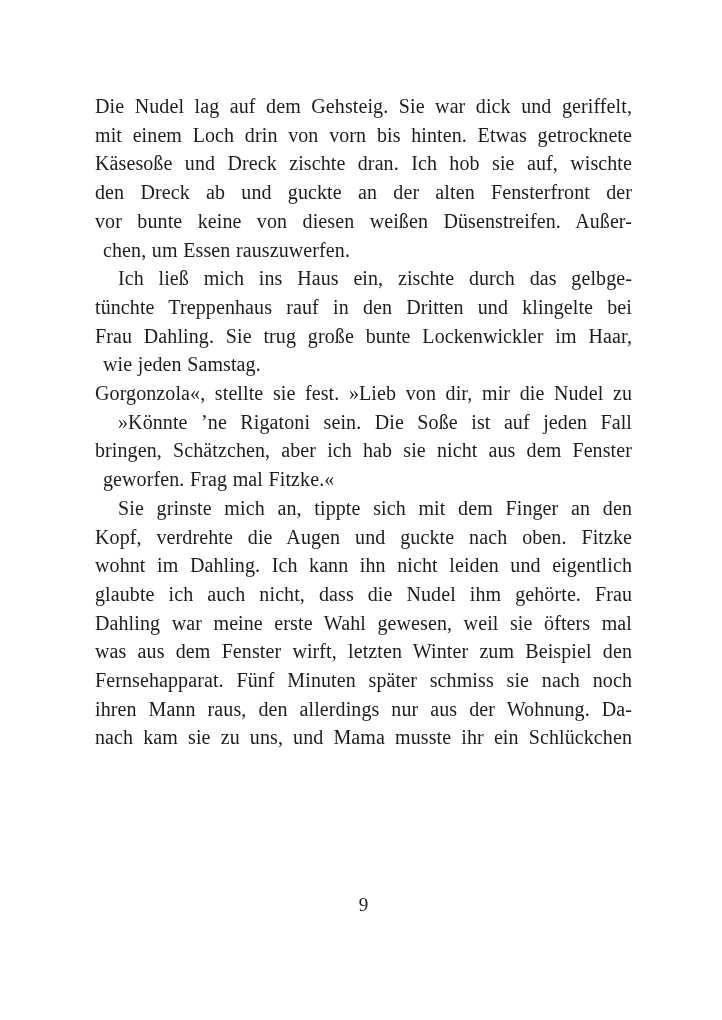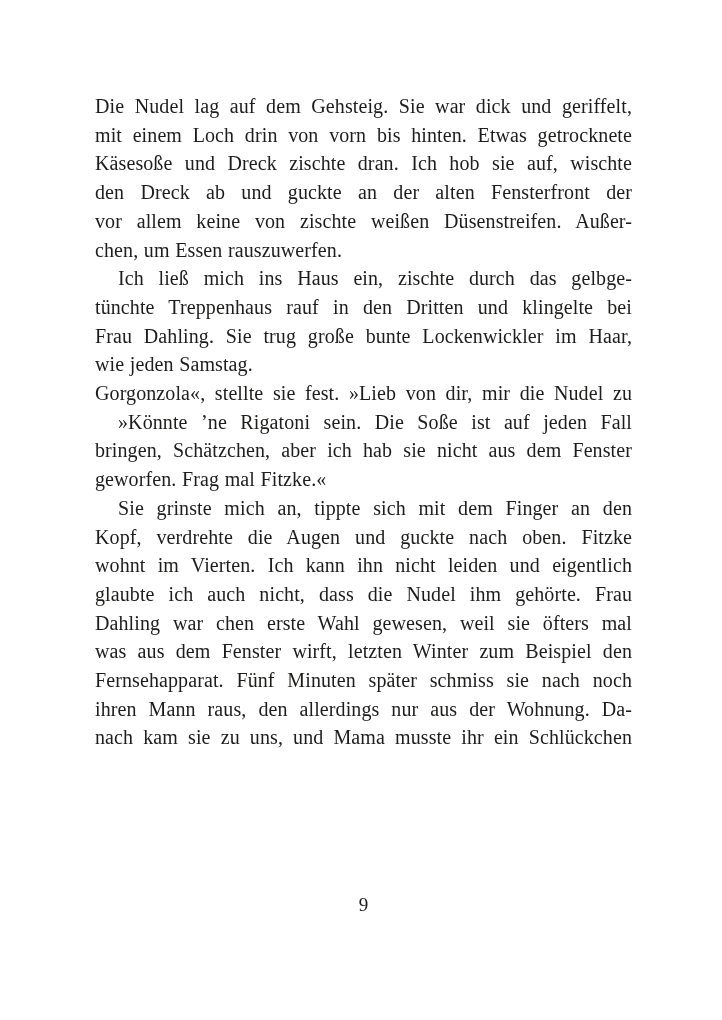--- a/index.html
+++ b/index.html
@@ -29,20 +29,21 @@
     font-size: 20px;
     line-height: 28.7px;
     text-align: justify;
     text-align-last: justify;
     letter-spacing: 0.1px;
     word-spacing: 0.5px;
   }
   .line.left {
     text-align: left;
     text-align-last: left;
+    margin-left: 8px;
   }
   .line.indent {
     text-indent: 23px;
   }
   .page-number {
     position: absolute;
     top: 894px;
     left: 95px;
     width: 537px;
     text-align: center;
@@ -53,41 +54,41 @@
 </head>
 <body>
 
 <div class="page">
   <div class="text-block">
       <div class="paragraph">
         <div class="line">Die Nudel lag auf dem Gehsteig. Sie war dick und geriffelt,</div>
         <div class="line">mit einem Loch drin von vorn bis hinten. Etwas getrocknete</div>
         <div class="line">Käsesoße und Dreck zischte dran. Ich hob sie auf, wischte</div>
         <div class="line">den Dreck ab und guckte an der alten Fensterfront der</div>
-        <div class="line">vor allem keine von zischte weißen Düsenstreifen. Außer-</div>
+        <div class="line">vor bunte keine von diesen weißen Düsenstreifen. Außer-</div>
         <div class="line left">chen, um Essen rauszuwerfen.</div>
       </div>
       <div class="paragraph">
         <div class="line indent">Ich ließ mich ins Haus ein, zischte durch das gelbge-</div>
         <div class="line">tünchte Treppenhaus rauf in den Dritten und klingelte bei</div>
         <div class="line">Frau Dahling. Sie trug große bunte Lockenwickler im Haar,</div>
         <div class="line left">wie jeden Samstag.</div>
       </div>
       <div class="paragraph">
         <div class="line">Gorgonzola«, stellte sie fest. »Lieb von dir, mir die Nudel zu</div>
         <div class="line indent">»Könnte ’ne Rigatoni sein. Die Soße ist auf jeden Fall</div>
         <div class="line">bringen, Schätzchen, aber ich hab sie nicht aus dem Fenster</div>
         <div class="line left">geworfen. Frag mal Fitzke.«</div>
       </div>
       <div class="paragraph">
         <div class="line indent">Sie grinste mich an, tippte sich mit dem Finger an den</div>
         <div class="line">Kopf, verdrehte die Augen und guckte nach oben. Fitzke</div>
-        <div class="line">wohnt im Vierten. Ich kann ihn nicht leiden und eigentlich</div>
+        <div class="line">wohnt im Dahling. Ich kann ihn nicht leiden und eigentlich</div>
         <div class="line">glaubte ich auch nicht, dass die Nudel ihm gehörte. Frau</div>
-        <div class="line">Dahling war chen erste Wahl gewesen, weil sie öfters mal</div>
+        <div class="line">Dahling war meine erste Wahl gewesen, weil sie öfters mal</div>
         <div class="line">was aus dem Fenster wirft, letzten Winter zum Beispiel den</div>
         <div class="line">Fernsehapparat. Fünf Minuten später schmiss sie nach noch</div>
         <div class="line">ihren Mann raus, den allerdings nur aus der Wohnung. Da-</div>
         <div class="line">nach kam sie zu uns, und Mama musste ihr ein Schlückchen</div>
       </div>
     </div>
   <div class="page-number">9</div>
 </div>
 
 </body></html>

